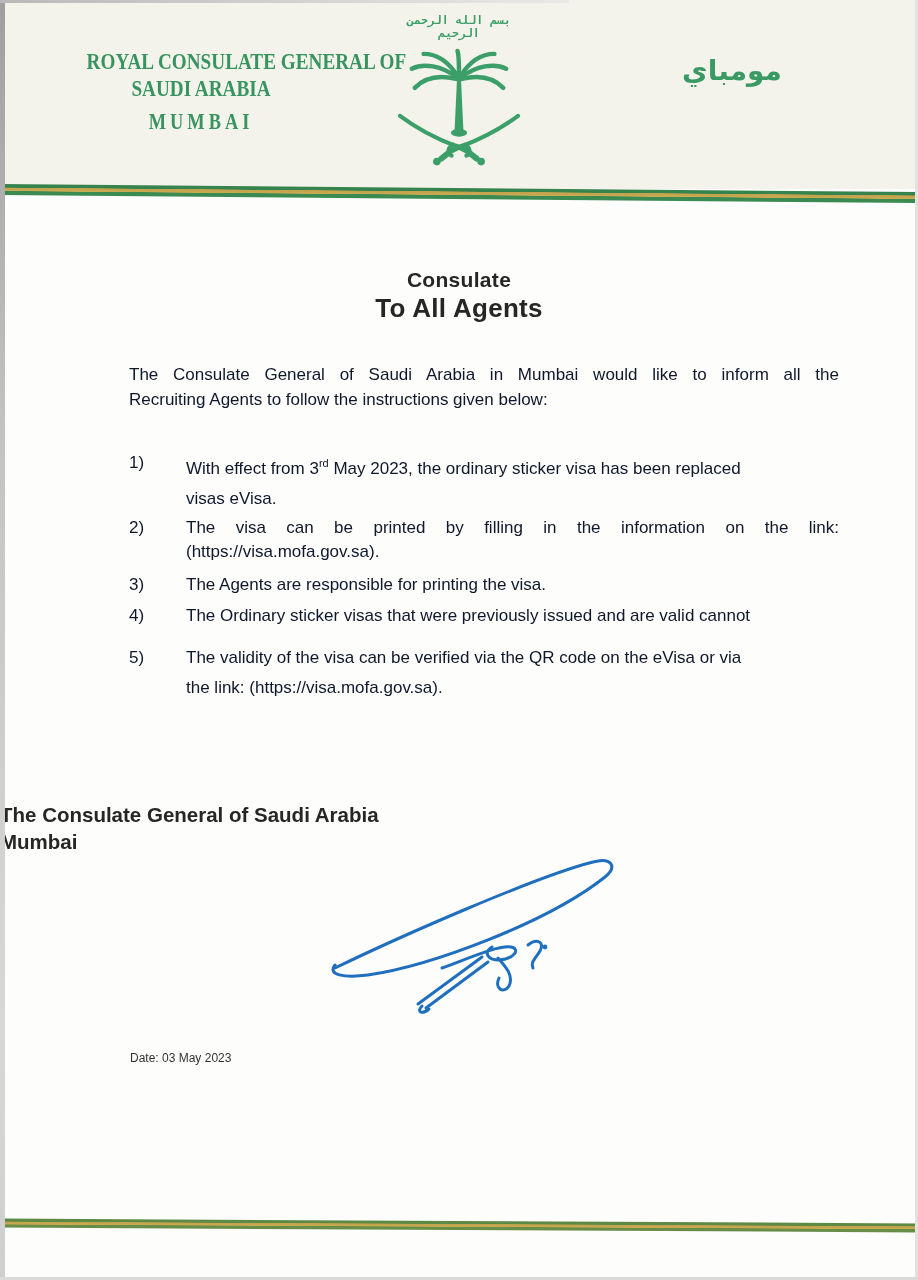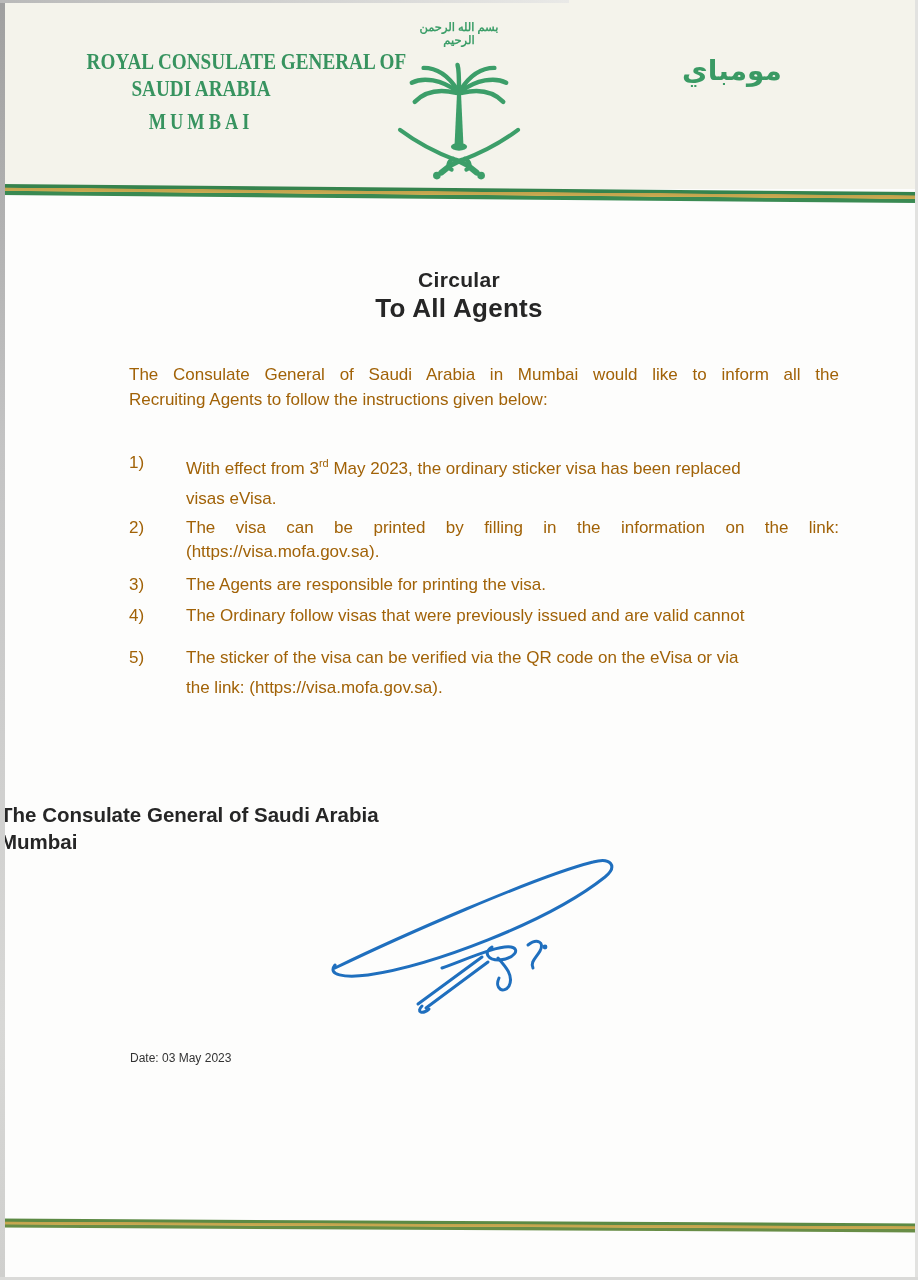--- a/index.html
+++ b/index.html
@@ -25,36 +25,36 @@
 
   
   .org-block{position:absolute;left:58px;top:48px;width:286px;text-align:center;color:#37935f;}
   .org-line{font-family:"Liberation Serif",serif;font-weight:700;white-space:nowrap;
     transform:scaleX(0.8);transform-origin:50% 50%;}
   .org-line1{font-size:24px;line-height:27px;}
   .org-line2{font-size:24px;line-height:27px;}
   .org-line3{font-size:23px;line-height:26px;letter-spacing:5px;margin-top:7px;}
 
   .emblem{position:absolute;left:50%;transform:translateX(-50%);top:6px;width:170px;text-align:center;color:#3c9e69;}
-  .bismillah{font-family:Liberation Serif, serif;font-weight:700;font-size:11.5px;line-height:1.15;
-    width:112px;margin:15px auto;direction:rtl;}
+  .bismillah{font-family:Liberation Mono, monospace;font-weight:700;font-size:11.5px;line-height:1.15;
+    width:112px;margin:8px auto;direction:rtl;}
   .palm-svg{display:block;margin:4px auto 0;}
 
   .arabic-block{position:absolute;right:30px;top:46px;width:312px;text-align:center;
     color:#3a9a64;direction:rtl;font-family:"DejaVu Sans",sans-serif;font-weight:700;}
   .arabic-title{font-size:20px;line-height:1.3;}
   .arabic-city{font-size:28px;margin-top:8px;}
 
   
   .title-block{position:absolute;top:266px;left:0;width:100%;text-align:center;
     color:#262626;font-weight:700;}
   .title-line1{font-size:21px;line-height:28px;letter-spacing:.3px;}
   .title-line2{font-size:26px;line-height:28px;letter-spacing:.3px;}
 
-  .content{position:absolute;left:129px;top:362px;width:710px;font-size:17px;color:#a16207;}
+  .content{position:absolute;left:129px;top:362px;width:710px;font-size:17px;color:#0f172a;}
   .intro{line-height:25px;margin-bottom:36px;}
   .just{text-align:justify;text-align-last:justify;}
   .item{display:flex;}
   .item .num{width:57px;flex-shrink:0;}
   .item .txt{flex:1;}
   .lh-wide{line-height:30px;}
   .lh-tight{line-height:24px;}
   .mt-a{margin-top:0;} .mt-b{margin-top:2px;} .mt-c{margin-top:9px;}
   .mt-d{margin-top:4px;} .mt-e{margin-top:12px;}
   sup{font-size:11px;}
@@ -110,21 +110,21 @@
     </svg>
   </div>
 
   <div class="arabic-block">
     <div class="arabic-city">مومباي</div>
   </div>
 
   <div class="band band-top"></div>
 
   <div class="title-block">
-    <div class="title-line1">Circular</div>
+    <div class="title-line1">Consulate</div>
     <div class="title-line2">To All Agents</div>
   </div>
 
   <div class="content">
     <div class="intro">
       <div class="just">The Consulate General of Saudi Arabia in Mumbai would like to inform all the</div>
       <div>Recruiting Agents  to follow the instructions given below:</div>
     </div>
 
     <div class="item mt-a">
@@ -146,28 +146,28 @@
     <div class="item mt-c">
       <div class="num lh-tight">3)</div>
       <div class="txt lh-tight">
         <div>The Agents are responsible for printing the visa.</div>
       </div>
     </div>
 
     <div class="item mt-d">
       <div class="num lh-wide">4)</div>
       <div class="txt lh-wide">
-        <div>The Ordinary follow visas that were previously issued and are valid cannot</div>
+        <div>The Ordinary sticker visas that were previously issued and are valid cannot</div>
       </div>
     </div>
 
     <div class="item mt-e">
       <div class="num lh-wide">5)</div>
       <div class="txt lh-wide">
-        <div>The sticker of the visa can be verified via the QR code on the eVisa or via</div>
+        <div>The validity of the visa can be verified via the QR code on the eVisa or via</div>
         <div>the link: (https://visa.mofa.gov.sa).</div>
       </div>
     </div>
   </div>
 
   <div class="closing">
     <div class="closing-line1">The Consulate General of Saudi Arabia</div>
     <div class="closing-line2">Mumbai</div>
   </div>
 

